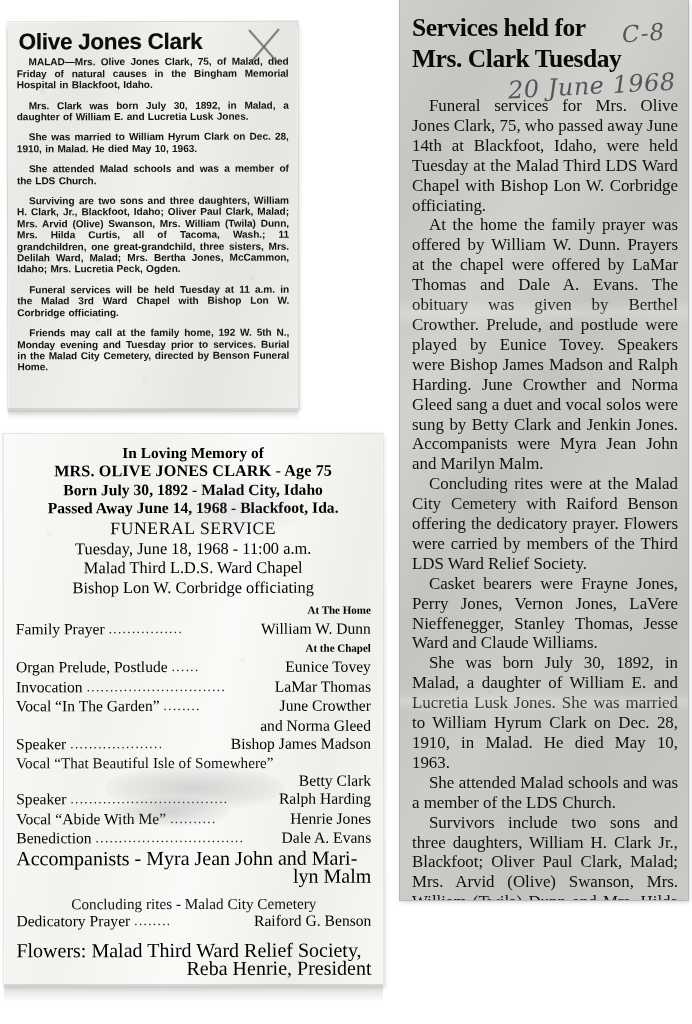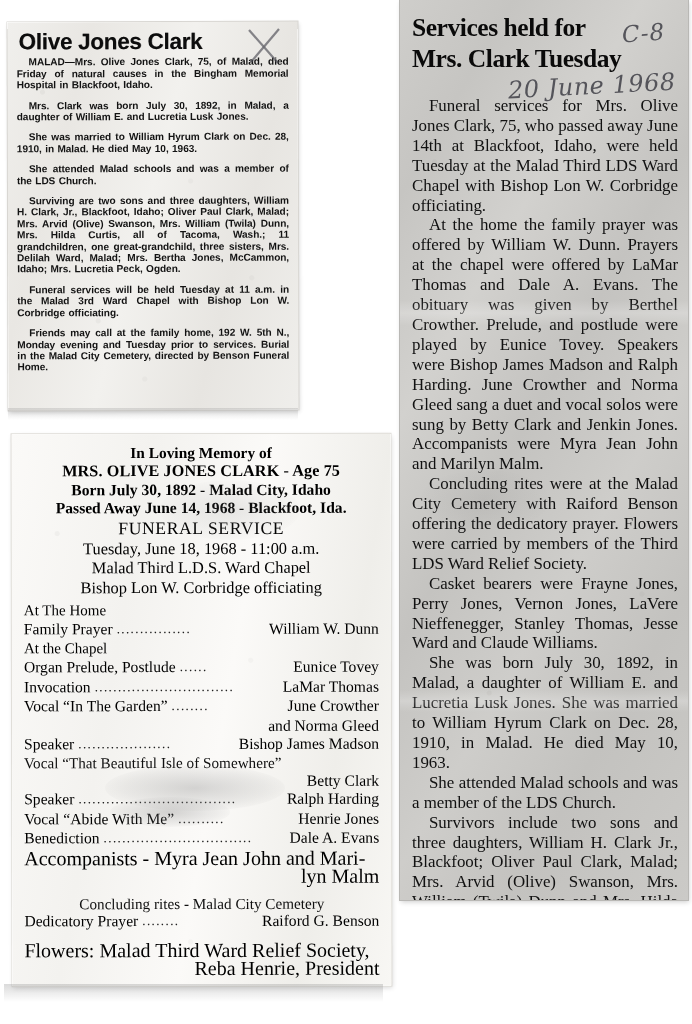--- a/index.html
+++ b/index.html
@@ -47,39 +47,39 @@
     margin:0 0 0 0;color:#131313;
     text-align:justify;
     text-indent:12px;
     letter-spacing:-.05px;
     word-spacing:.6px;
   }
   .obit-body p + p{margin-top:9px;}
 
   
   #clip-program{
-    position:absolute;left:12px;top:434px;width:379px;height:552px;
+    position:absolute;left:4px;top:434px;width:379px;height:552px;
     background:
       linear-gradient(100deg,#fbfaf8 0%,#f3f2ef 30%,#fbfaf8 55%,#efeeea 80%,#f8f7f4 100%);
     box-shadow:0 0 0 1px #e0ded9, 1px 2px 5px rgba(0,0,0,.16);
     overflow:hidden;
     transform:rotate(-0.1deg);
   }
   #clip-program .inner{padding:9px 12px 8px 12px;}
   .pg-line{
     font-family:"Liberation Serif", serif;
     font-size:15.2px;line-height:17.6px;color:#101010;
     white-space:nowrap;
   }
   .pg-title1{font-size:15.4px;font-weight:bold;line-height:19px;text-align:center;}
   .pg-title2{font-size:16.2px;font-weight:bold;line-height:19px;text-align:center;letter-spacing:.1px;}
   .pg-title3{font-size:15.6px;font-weight:bold;line-height:18.4px;text-align:center;}
   .pg-fs{font-size:17.6px;line-height:21px;text-align:center;letter-spacing:.6px;}
   .pg-sub{font-size:16.4px;line-height:19.4px;text-align:center;}
-  .pg-sec{font-size:15px;line-height:19px;text-align:left;font-weight:normal;}
+  .pg-sec{font-size:11px;line-height:19px;text-align:right;font-weight:bold;}
   .pg-row{
     display:flex;align-items:baseline;
     font-size:15.6px;line-height:18.4px;
     white-space:nowrap;
   }
   .pg-row .lab{flex:0 0 auto;}
   .pg-row .dots{
     flex:1 1 auto;overflow:hidden;white-space:nowrap;
     font-size:13px;letter-spacing:1.4px;color:#202020;
     padding:0 4px;position:relative;top:-1px;

